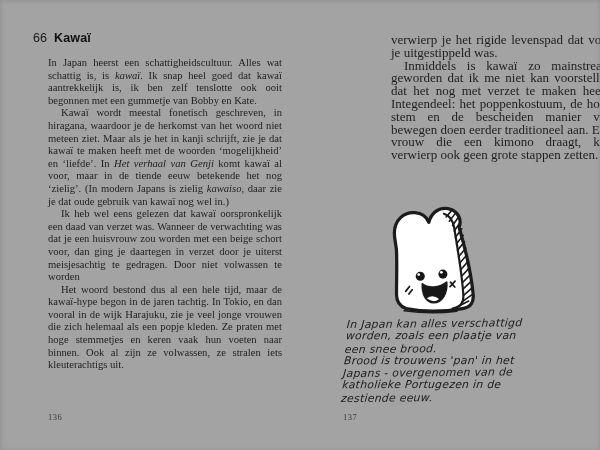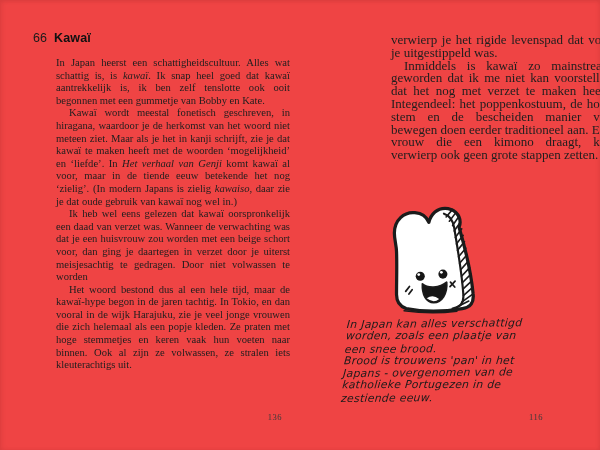--- a/index.html
+++ b/index.html
@@ -1,39 +1,39 @@
 <!DOCTYPE html>
 <html lang="nl"><head>
 <meta charset="utf-8">
 <style>
   html,body { margin:0; padding:0; background:#e8e8e8; }
   .book {
-    position:relative; width:600px; height:450px; background:#ef4444;
+    position:relative; width:600px; height:450px; background:#a3a3a3;
     overflow:hidden; margin:0 auto;
     box-shadow: inset 0 2px 4px rgba(0,0,0,0.05), inset 3px 0 5px rgba(0,0,0,0.04),
                 inset -2px 0 4px rgba(0,0,0,0.03);
     font-family:"Liberation Serif", serif; color:#1f1f1f;
   }
   .page { position:absolute; top:0; bottom:0; }
   .page.left  { left:0; width:300px; }
   .page.right { left:300px; width:300px; }
 
   .chapter-head { position:absolute; left:33px; top:31px; font-family:"Liberation Sans", sans-serif; font-size:12.5px; white-space:nowrap; }
   .chap-num   { font-weight:400; color:#1a1a1a; margin-right:7px; }
   .chap-title { font-weight:700; color:#111; letter-spacing:0.2px; }
 
   .body-text { position:absolute; text-align:justify; color:#1e1e1e; }
   .body-text p { margin:0; }
   .body-text p.indent { text-indent:13px; }
   .body-text .it { font-style:italic; }
 
-  .left-col  { left:56px; top:57px; width:234px; font-size:10.6px; line-height:12.6px; }
+  .left-col  { left:48px; top:57px; width:234px; font-size:10.6px; line-height:12.6px; }
   .right-col { left:43px; top:34px; width:221px; font-size:13px; line-height:12.8px;margin-left:48px; }
 
-  .pagenum { position:absolute; top:412px; text-align:right; font-size:8.5px; color:#3a3a3a; letter-spacing:0.5px; }
+  .pagenum { position:absolute; top:412px; text-align:left; font-size:8.5px; color:#3a3a3a; letter-spacing:0.5px; }
   .pn-left  { left:48px; width:234px; }
   .pn-right { left:43px; width:200px; }
 
   .bread-svg { position:absolute; left:90px; top:204px; width:95px; height:110px; }
 
   .caption {
     position:absolute; left:44px; top:318px; width:210px;
     font-family:"DejaVu Sans", sans-serif; font-style:italic;
     font-size:10.8px; line-height:12.3px; letter-spacing:0.3px;
     color:#1a1a1a; transform:skewX(-5deg) rotate(-0.6deg); white-space:nowrap;
@@ -127,15 +127,15 @@
     <div class="caption">
         <div>In Japan kan alles verschattigd</div>
         <div>worden, zoals een plaatje van</div>
         <div>een snee brood.</div>
         <div>Brood is trouwens 'pan' in het</div>
         <div>Japans - overgenomen van de</div>
         <div>katholieke Portugezen in de</div>
         <div>zestiende eeuw.</div>
       </div>
 
-    <div class="pagenum pn-right">116</div>
+    <div class="pagenum pn-right">137</div>
   </div>
 </div>
 
 </body></html>

